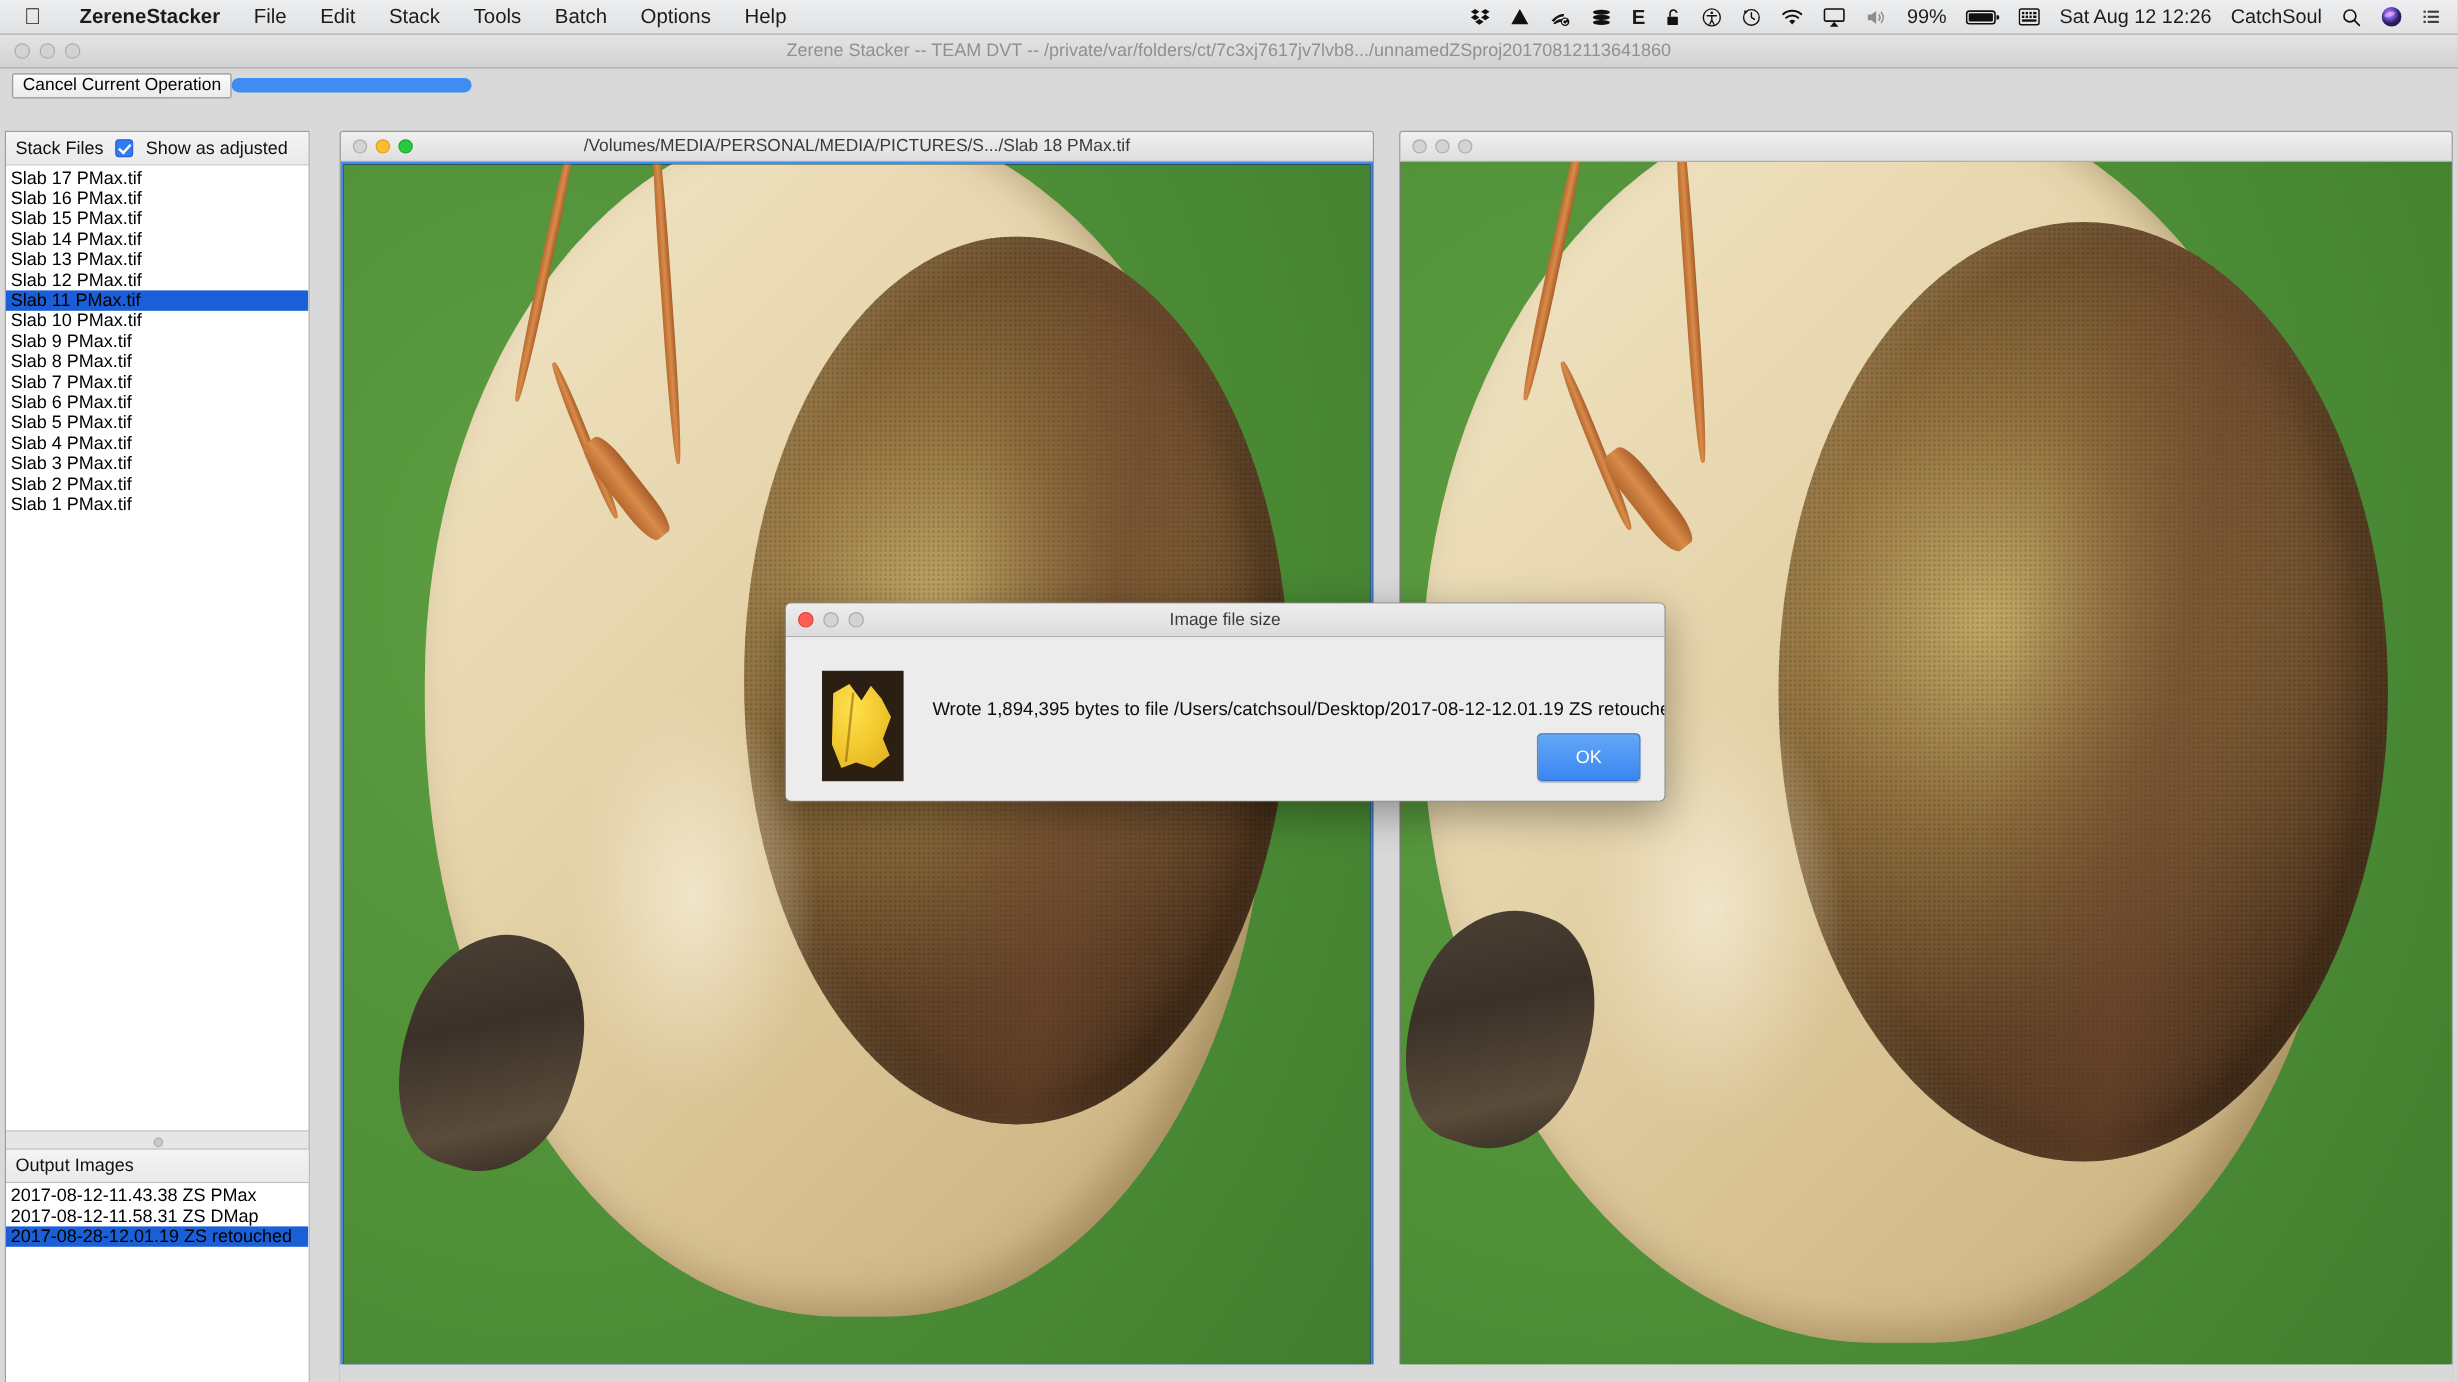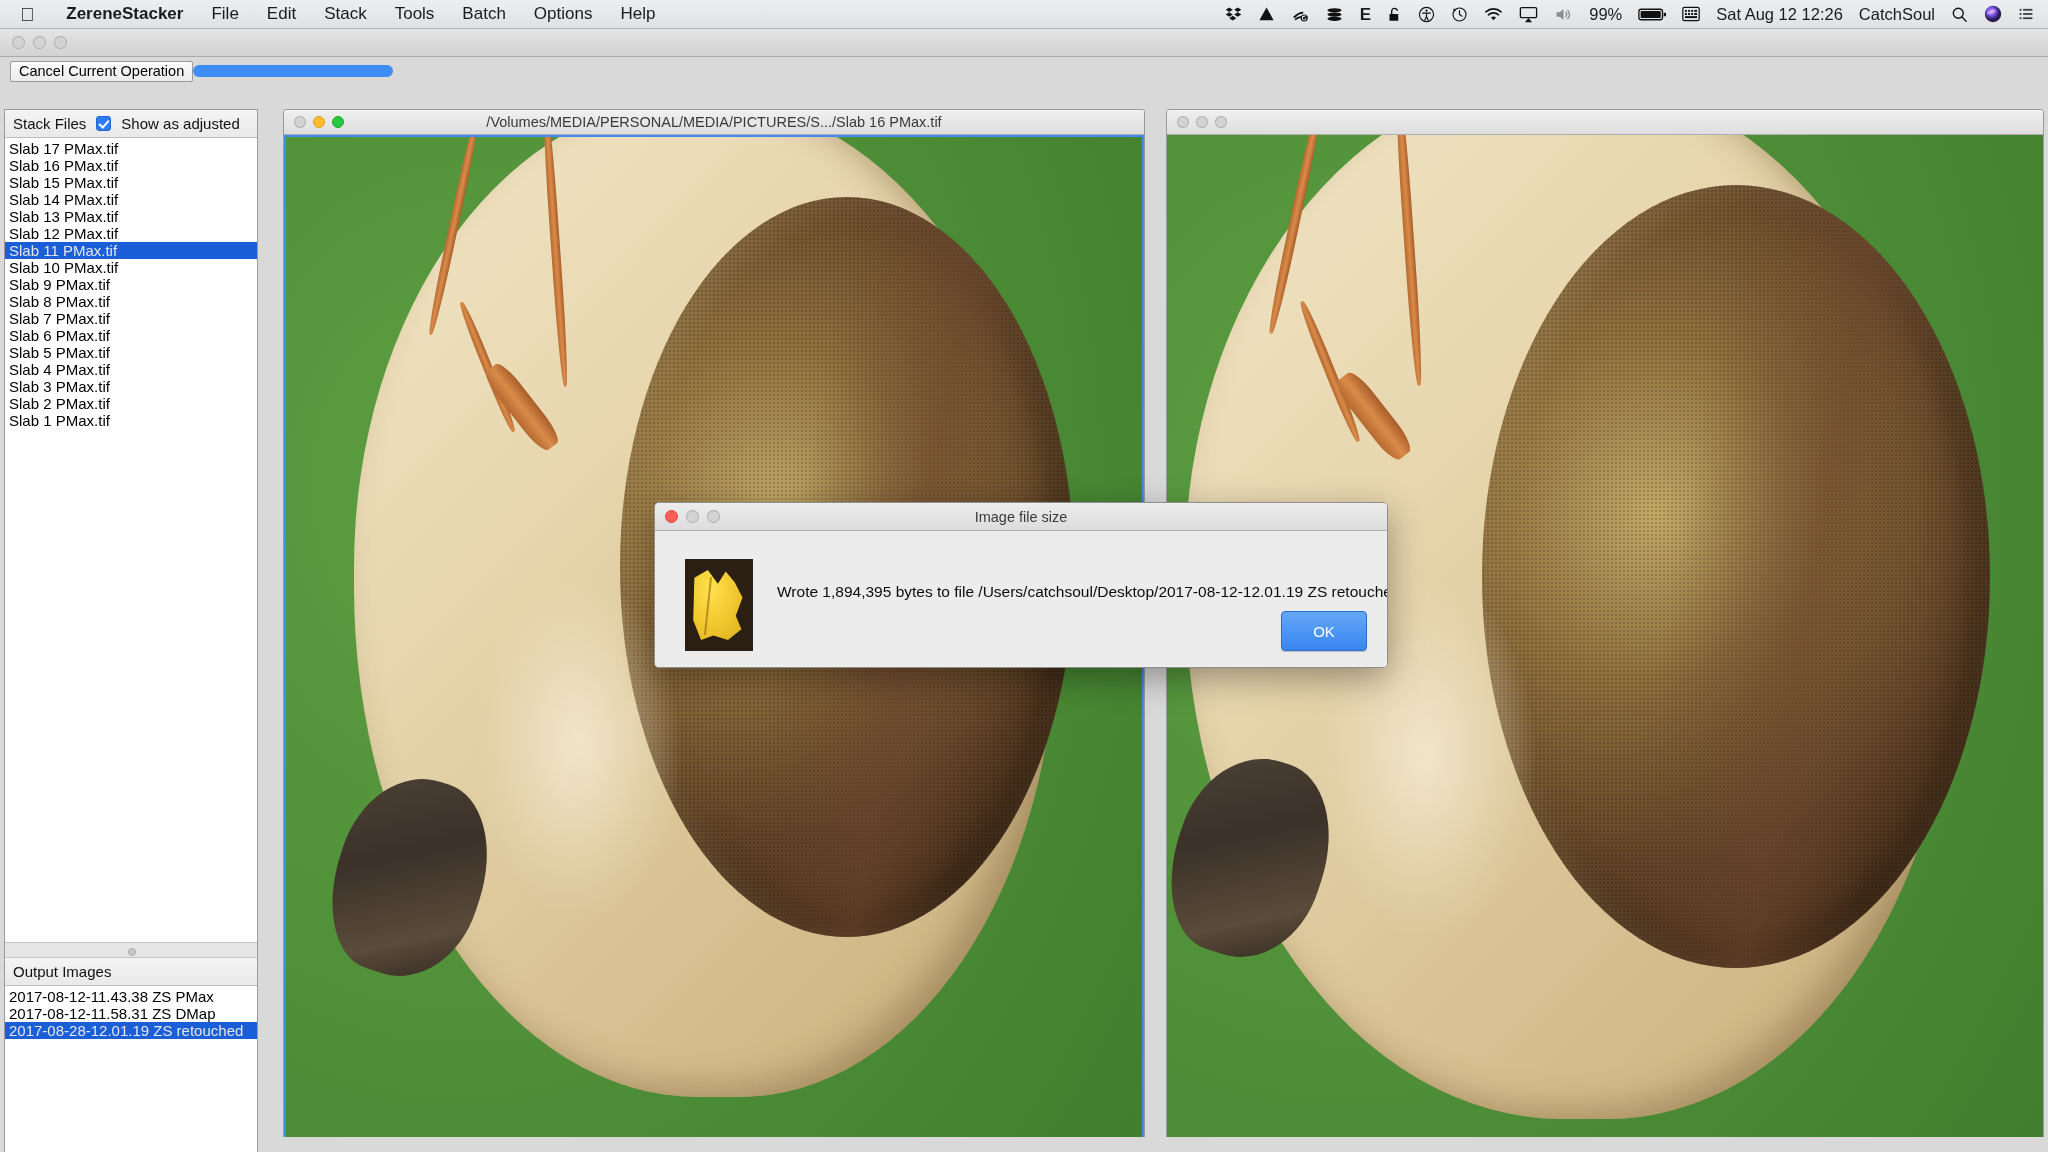--- a/index.html
+++ b/index.html
@@ -85,21 +85,21 @@
   .chk::after{
     content:""; position:absolute; left:4px; top:1px;
     width:4px; height:8px; border:solid #fff; border-width:0 2px 2px 0;
     transform:rotate(42deg);
   }
   .listbox{ flex:1; overflow:hidden; background:#fff; padding-top:2px; }
   .litem{
     font-size:15px; color:#000000; line-height:17px; height:17px;
     padding:0 4px; white-space:nowrap;
   }
-  .litem.sel{ background:#1a5fd8; color:#e5e5e5; }
+  .litem.sel{ background:#1a5fd8; color:#000000; }
   #splitgrip{
     height:16px; background:#e6e6e6; border-top:1px solid #c4c4c4;
     border-bottom:1px solid #c4c4c4; position:relative;
   }
   #splitgrip::after{
     content:""; position:absolute; left:50%; top:5px; margin-left:-3px;
     width:6px; height:6px; border-radius:50%;
     background:#c9c9c9; border:1px solid #ababab;
   }
   #outbox{ height:215px; background:#fff; display:flex; flex-direction:column; }
@@ -376,20 +376,21 @@
 </div>
 
 <div id="zswin">
 
   <div id="zstitle">
     <span class="trafficlights">
       <span class="tl gray"></span>
       <span class="tl gray"></span>
       <span class="tl gray"></span>
     </span>
+    <span class="cap">Zerene Stacker -- TEAM DVT -- /private/var/folders/ct/7c3xj7617jv7lvb8.../unnamedZSproj20170812113641860</span>
   </div>
 
   <div id="zstoolbar">
     <button id="cancelbtn">Cancel Current Operation</button>
     <div id="progress" style="width: 200px;"></div>
   </div>
 
   <div id="sidebar">
     <div class="panelhdr">
       <span>Stack Files</span>
@@ -430,21 +431,21 @@
     </div>
   </div>
 
   <div class="imgwin" id="imgwinL">
     <div class="imgtitle">
       <span class="tls">
         <span class="tl gray"></span>
         <span class="tl yellow"></span>
         <span class="tl green"></span>
       </span>
-      <span class="cap">/Volumes/MEDIA/PERSONAL/MEDIA/PICTURES/S.../Slab 16 PMax.tif</span>
+      <span class="cap">/Volumes/MEDIA/PERSONAL/MEDIA/PICTURES/S.../Slab 18 PMax.tif</span>
     </div>
     <div class="canvaswrap active">
       <div class="photo">
         <div class="bg-green"></div>
         <div class="head" style="left:8%;top:-4%;width:82%;height:100%;"></div>
         <div class="antenna" style="left:19%;top:-2%;width:9px;height:22%;transform:rotate(12deg);"></div>
         <div class="antenna" style="left:23%;top:16%;width:9px;height:14%;transform:rotate(-22deg);"></div>
         <div class="antenna" style="left:31%;top:-3%;width:9px;height:28%;transform:rotate(-4deg);"></div>
         <div class="antenna" style="left:26%;top:22%;width:26px;height:10%;transform:rotate(-38deg);border-radius:30%;"></div>
         <div class="eye" style="left:39%;top:6%;width:53%;height:74%;"></div>

